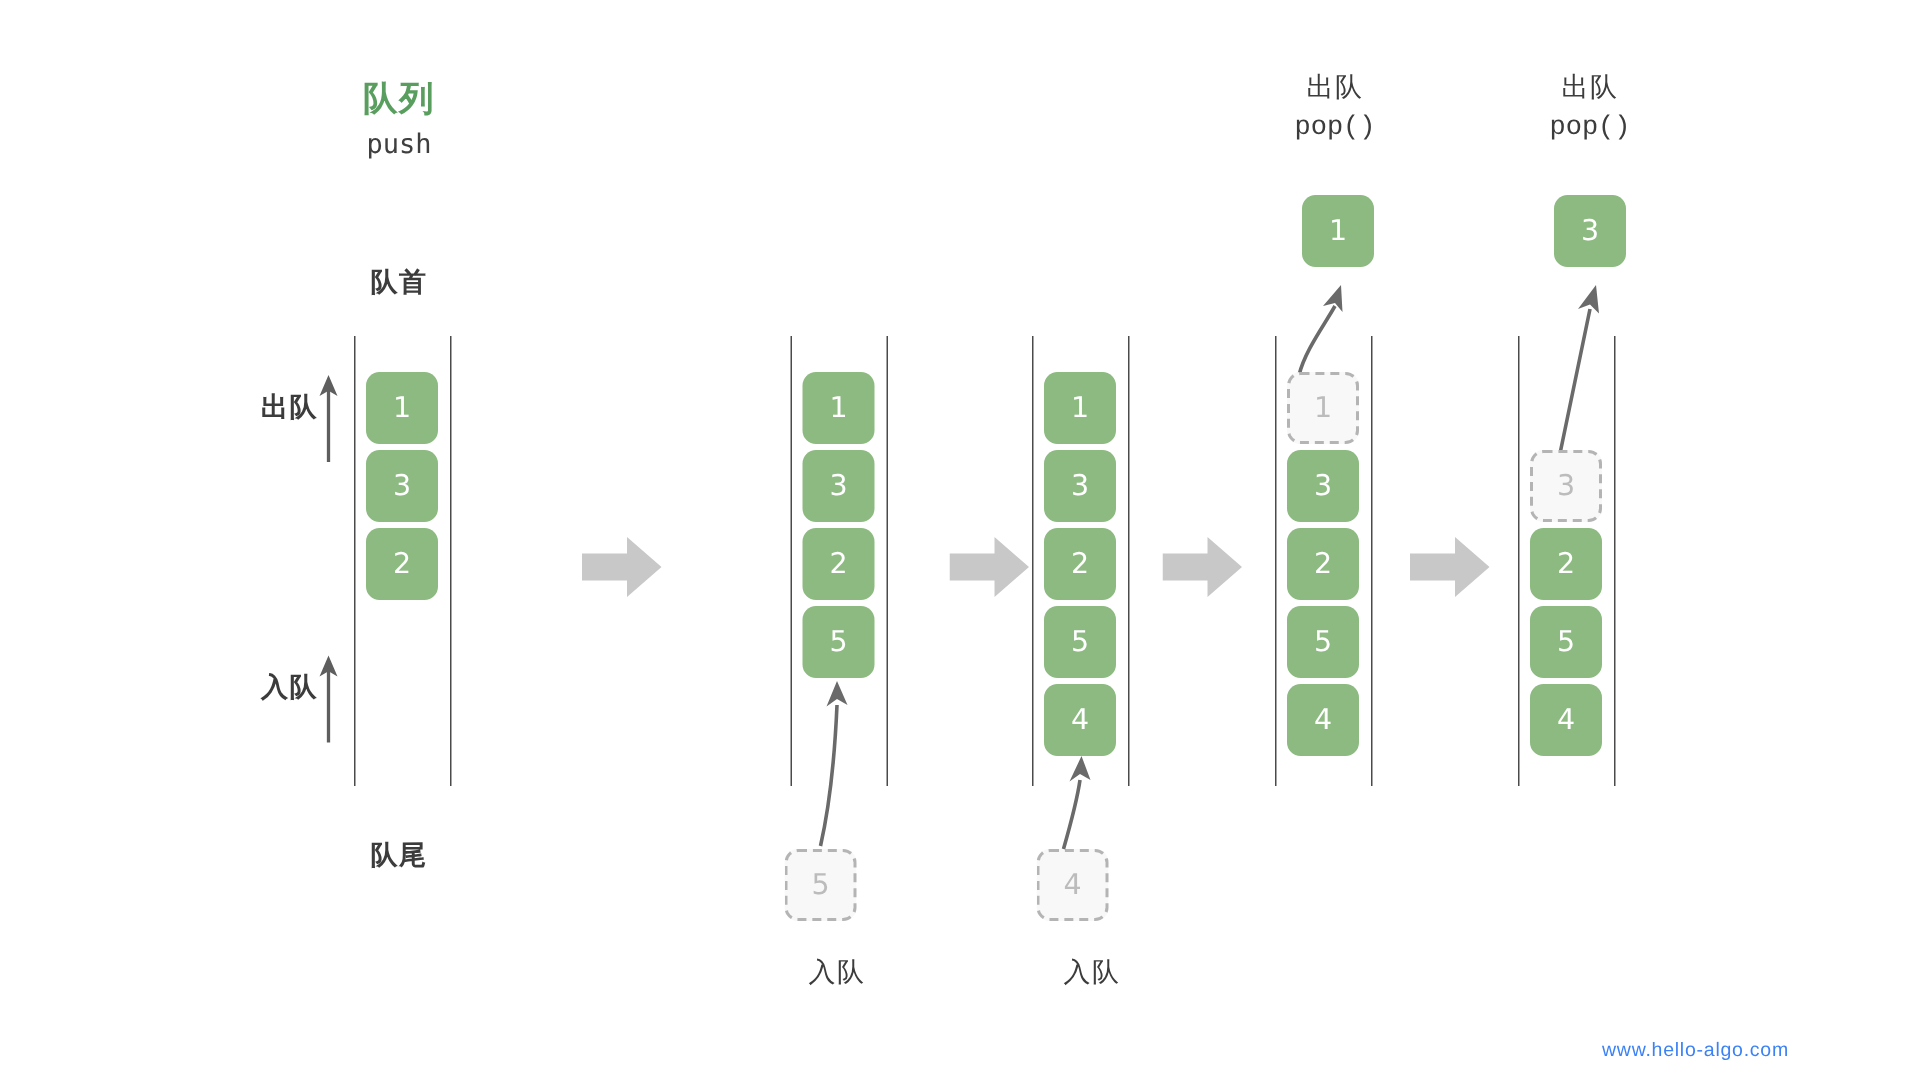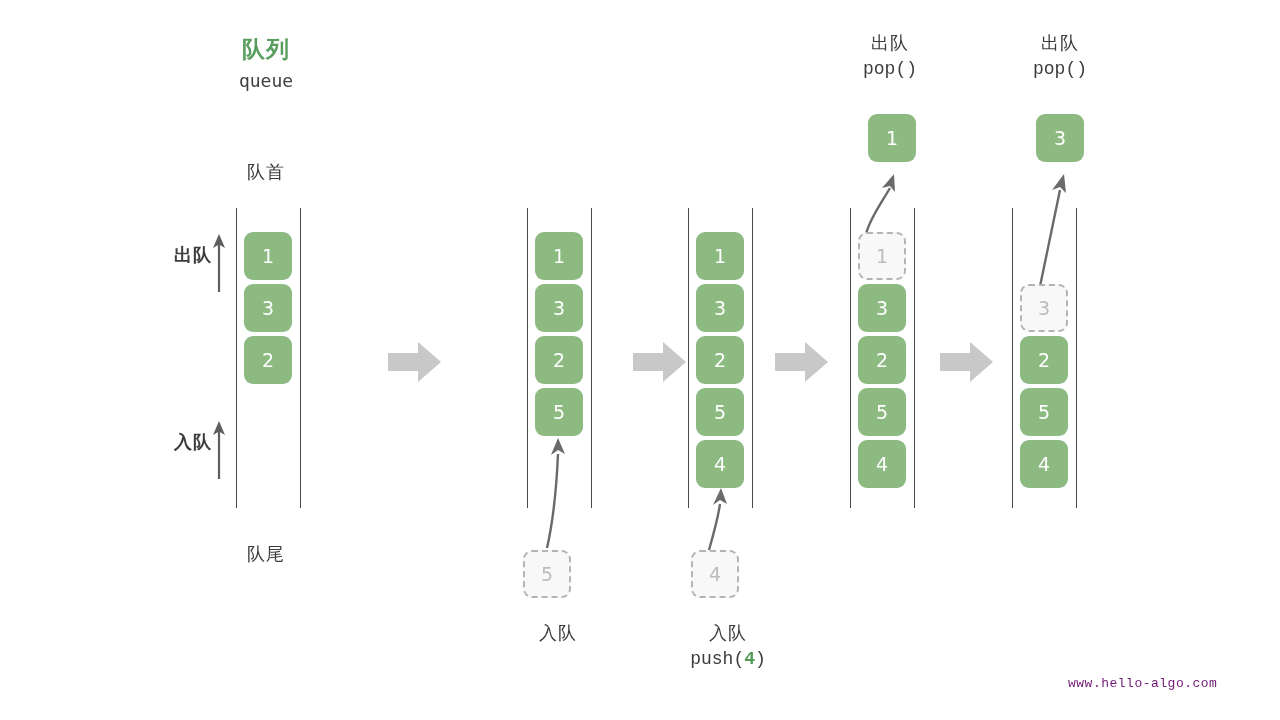--- a/index.html
+++ b/index.html
@@ -10,21 +10,21 @@
   body {
     width: 1280px;
     height: 720px;
     position: relative;
     overflow: hidden;
     font-family: "DejaVu Sans", "Liberation Sans", sans-serif;
     color: #3c3c3c;
   }
   .stage {
     position: absolute;
-    left: 0; top: 0;
+    left: 0; top: 16px;
     width: 1280px;
     height: 676px;
   }
   .abs { position: absolute; }
 
   
   .title-cn {
     font-size: 23px;
     font-weight: bold;
     color: #5a9e5f;
@@ -32,21 +32,21 @@
     letter-spacing: 1px;
   }
   .title-en {
     font-family: "DejaVu Sans Mono", "Liberation Mono", monospace;
     font-size: 18px;
     color: #3f3f3f;
     text-align: center;
   }
   .label-cn-bold {
     font-size: 18px;
-    font-weight: normal;
+    font-weight: bold;
     color: #3c3c3c;
     text-align: center;
     letter-spacing: 1px;
   }
   .op-label {
     text-align: center;
     line-height: 1.45;
   }
   .op-label .op-cn {
     display: block;
@@ -91,33 +91,33 @@
   }
 
   
   .thin-arrow { position: absolute; }
 
   
   .block-arrow { position: absolute; }
 
   .watermark {
     position: absolute;
-    font-family: Liberation Mono, monospace;
+    font-family: Liberation Sans, sans-serif;
     font-size: 13px;
-    color: #701a75;
+    color: #3b82f6;
     letter-spacing: 0.5px;
   }
 </style>
 </head>
 <body>
 
 <div class="stage">
 
   <div class="abs title-cn" style="left:196px; top:34px; width:140px;">队列</div>
-  <div class="abs title-en" style="left:196px; top:70px; width:140px;">queue</div>
+  <div class="abs title-en" style="left:196px; top:70px; width:140px;">push</div>
 
   <div class="abs label-cn-bold" style="left:206px; top:160px; width:120px;">队首</div>
   <div class="abs label-cn-bold" style="left:206px; top:542px; width:120px;">队尾</div>
 
   <div class="abs" style="left:140px; top:243px; width:72px; font-size:18px; font-weight:bold; text-align:right; letter-spacing:1px;">出队</div>
   <svg class="thin-arrow" style="left:208px; top:232px;" width="22" height="62" viewBox="0 0 22 62">
     <line x1="11" y1="60" x2="11" y2="12" stroke="#5e5e5e" stroke-width="2.2"></line>
     <path d="M11 2 L17 16 L11 12.5 L5 16 Z" fill="#5e5e5e"></path>
   </svg>
 
@@ -171,21 +171,20 @@
     <div class="cell" style="left:8px; top:232px;">4</div>
   </div>
 
   <div class="cell ghost abs" style="left:691px; top:550px;">4</div>
   <svg class="abs" style="left:693px; top:482px;" width="48" height="70" viewBox="0 0 48 70">
     <path d="M16 68 C20 54, 25 36, 27 22" stroke="#6a6a6a" stroke-width="2.4" fill="none"></path>
     <path d="M28 6 L34 22 L27 18 L20 23 Z" fill="#6a6a6a"></path>
   </svg>
   <div class="abs op-label" style="left:648px; top:620px; width:160px;">
     <span class="op-cn">入队</span>
-    <span class="op-code"><span>push(</span><span class="arg">4</span><span>)</span></span>
   </div>
 
   <svg class="block-arrow" style="left:775px; top:340px;" width="54" height="44" viewBox="0 0 54 44">
     <path d="M0 13 L30 13 L30 2 L53 22 L30 42 L30 31 L0 31 Z" fill="#c8c8c8"></path>
   </svg>
 
   <div class="abs op-label" style="left:820px; top:30px; width:140px;">
     <span class="op-cn">出队</span>
     <span class="op-code"><span>pop(</span><span class="arg"></span><span>)</span></span>
   </div>

